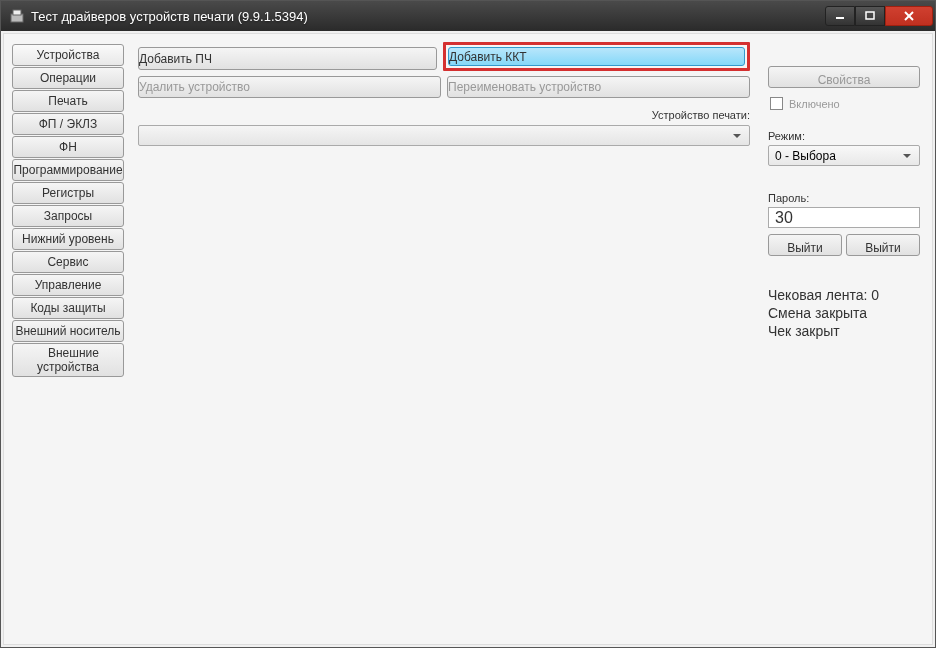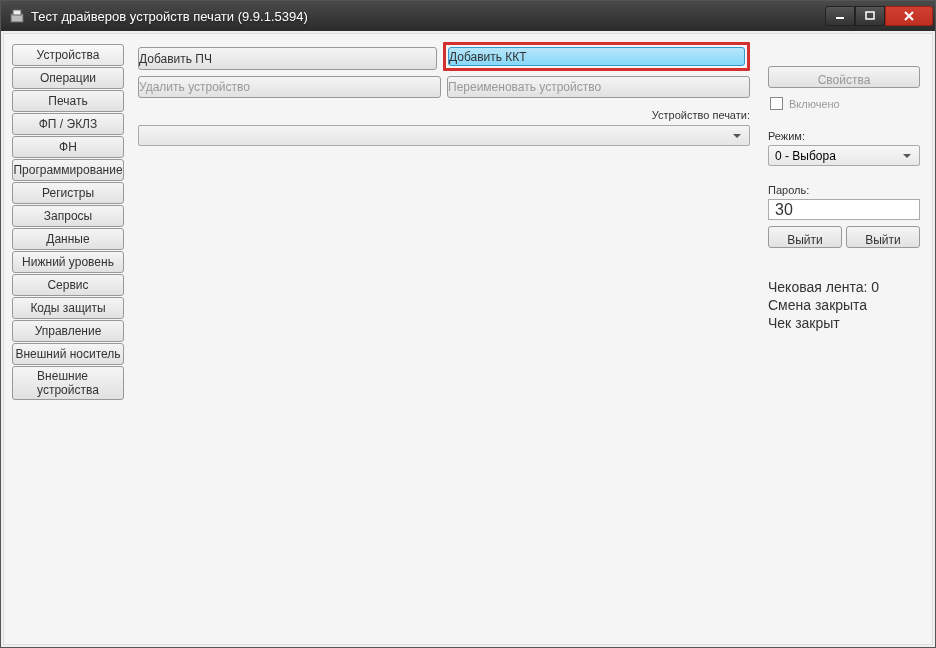--- a/index.html
+++ b/index.html
@@ -13,21 +13,21 @@
     .window-controls { display: flex; gap: 0; }
     .win-btn { width: 30px; height: 20px; display: flex; align-items: center; justify-content: center; cursor: pointer; background: linear-gradient(to bottom, #555, #333); border: 1px solid #222; color: #fff; font-size: 10px; }
     .win-btn.close { width: 48px; background: linear-gradient(to bottom, #d04030, #c03020); border: 1px solid #a02010; border-radius: 0 3px 3px 0;}
     .win-btn.min { border-radius: 3px 0 0 3px; }
     
     .content { flex: 1; display: flex; padding: 8px; gap: 6px; background: #f5f5f5; border: 1px solid #ddd; margin: 2px; }
     
     .sidebar { width: 112px; display: flex; flex-direction: column; gap: 1px; padding-top: 2px;}
     .sidebar-btn { width: 112px; height: 22px; background: linear-gradient(to bottom, #f5f5f5, #e1e1e1); border: 1px solid #999; border-radius: 3px; cursor: pointer; font-size: 11px; color: #333; display: flex; align-items: center; justify-content: center; }
     .sidebar-btn.active { background: linear-gradient(to bottom, #fafafa, #e8e8e8); }
-    .sidebar-btn.h2 { height: 34px; white-space: pre-line; text-align: left; line-height: 1.2; }
+    .sidebar-btn.h2 { height: 34px; white-space: pre-line; text-align: right; line-height: 1.2; }
     
     .main { flex: 1; padding: 2px 8px 0 8px; display: flex; flex-direction: column; }
     .btn-row { display: flex; gap: 6px; margin-bottom: 5px; }
     .main-btn { flex: 1; height: 22px; background: linear-gradient(to bottom, #f5f5f5, #e1e1e1); border: 1px solid #999; border-radius: 3px; cursor: pointer; font-size: 11px; color: #333; display: flex; align-items: center; justify-content: flex-start; }
     .main-btn.disabled { color: #999; }
     .main-btn.highlighted { background: linear-gradient(to bottom, #b8e6fb, #85d8f8); border: 1px solid #3399cc; }
     .highlight-wrap { padding: 2px; border: 3px solid #d43030; flex: 1; border-radius: 1px; }
     .highlight-wrap .main-btn { width: 100%; height: 100%; }
     .btn-row.first { align-items: stretch; height: 29px; margin-top: -2px;}
     .btn-row.first > .main-btn { height: auto; margin: 5px 0 1px 0;}
@@ -103,33 +103,30 @@
       <div class="sidebar-btn">
           <span>Программирование</span>
         </div>
       <div class="sidebar-btn">
           <span>Регистры</span>
         </div>
       <div class="sidebar-btn">
           <span>Запросы</span>
         </div>
       <div class="sidebar-btn">
-          <span>Данные</span>
-        </div>
-      <div class="sidebar-btn">
           <span>Нижний уровень</span>
         </div>
       <div class="sidebar-btn">
           <span>Сервис</span>
         </div>
       <div class="sidebar-btn">
-          <span>Коды защиты</span>
+          <span>Управление</span>
         </div>
       <div class="sidebar-btn">
-          <span>Управление</span>
+          <span>Коды защиты</span>
         </div>
       <div class="sidebar-btn">
           <span>Внешний носитель</span>
         </div>
       <div class="sidebar-btn h2"><span>Внешние
 устройства</span></div>
     </div>
 
     <div class="main">
       <div class="btn-row first">
@@ -159,21 +156,21 @@
     <div class="rightpanel">
       <div style="height:22px"></div>
       <div class="right-btn">
           <span>Свойства</span>
         </div>
       <div class="checkbox-row">
         <div class="checkbox"></div>
         <span class="checkbox-label">Включено</span>
       </div>
       <div class="rp-label">Режим:</div>
-      <div class="rp-combo" style="margin-bottom:16px;">
+      <div class="rp-combo" style="margin-bottom:24px;">
           <span>0 - Выбора</span>
         </div>
       <div class="rp-label">Пароль:</div>
       <input class="rp-input" value="30" style="">
       <div class="rp-btn-row">
         <div class="right-btn enabled">
             <span>Выйти</span>
           </div>
         <div class="right-btn enabled">
             <span>Выйти</span>

